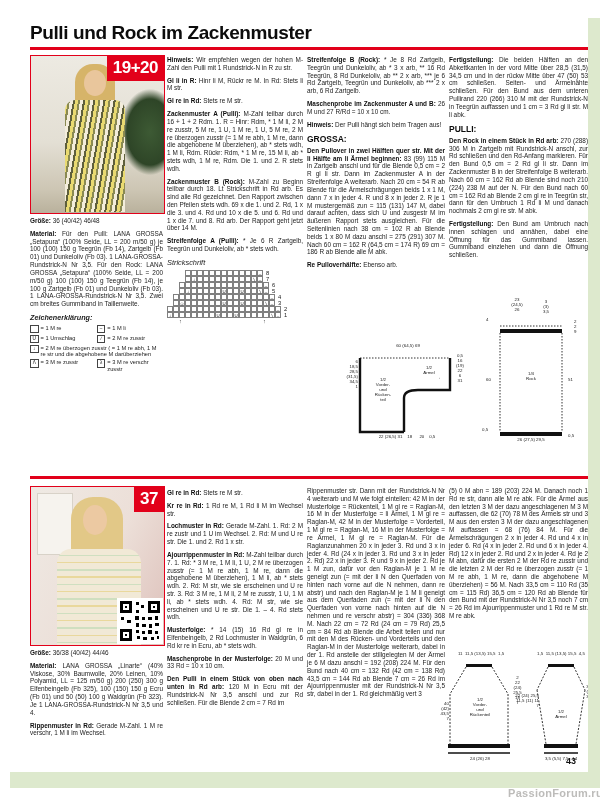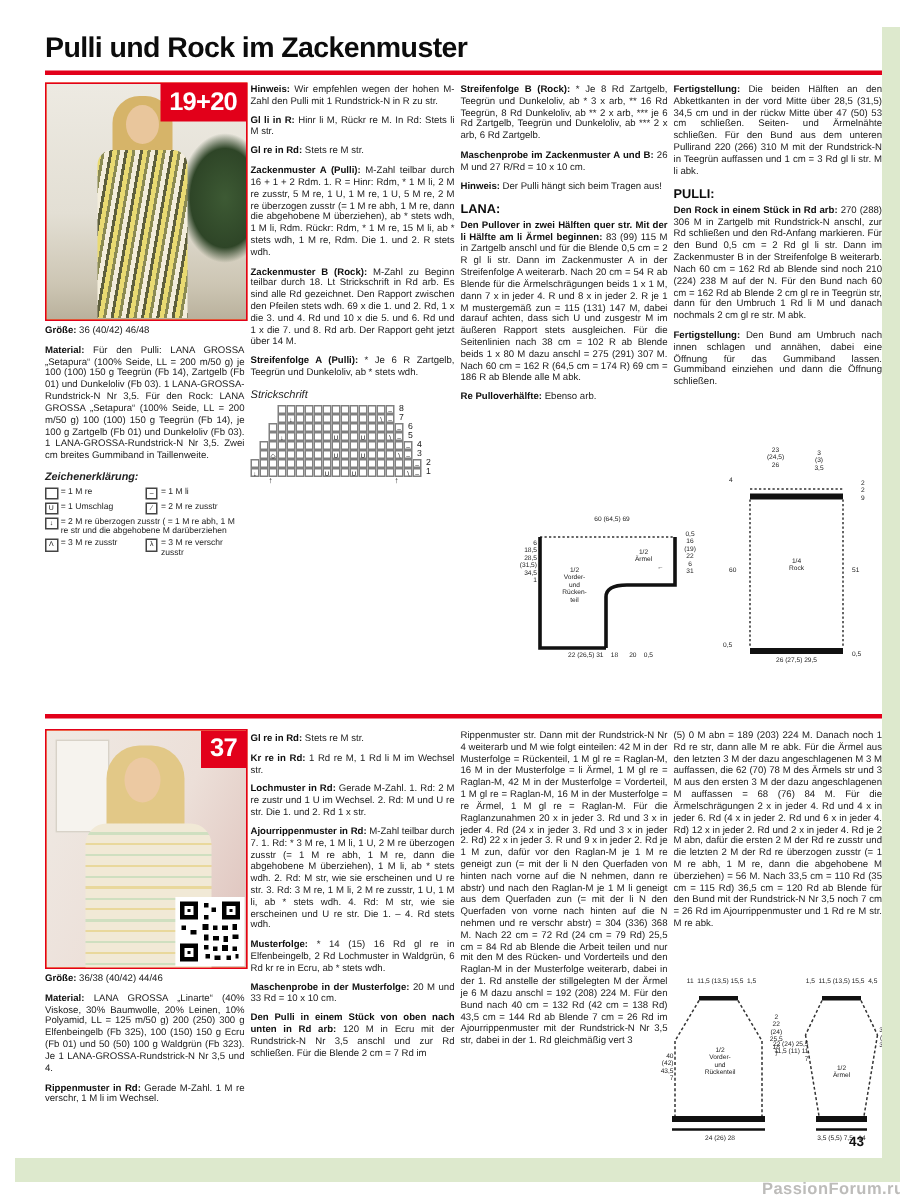--- a/index.html
+++ b/index.html
@@ -273,21 +273,21 @@
           <span style="left: 12px;">↑</span>
           <span style="left: 96px;">↑</span>
         </div>
       </div>
   </div>
 
   <div class="col" style="left:307px;top:56px;width:138px;">
     <p><span class="lead">Streifenfolge B (Rock):</span> <span>* Je 8 Rd Zartgelb, Teegrün und Dunkeloliv, ab * 3 x arb, ** 16 Rd Teegrün, 8 Rd Dunkeloliv, ab ** 2 x arb, *** je 6 Rd Zartgelb, Teegrün und Dunkeloliv, ab *** 2 x arb, 6 Rd Zartgelb.</span></p>
     <p><span class="lead">Maschenprobe im Zackenmuster A und B:</span> <span>26 M und 27 R/Rd = 10 x 10 cm.</span></p>
     <p><span class="lead">Hinweis:</span> <span>Der Pulli hängt sich beim Tragen aus!</span></p>
-    <div class="h-big">LANA:</div>
+    <div class="h-big">GROSSA:</div>
     <p><span class="lead">Den Pullover in zwei Hälften quer str. Mit der li Hälfte am li Ärmel beginnen:</span> <span>83 (99) 115 M in Zartgelb anschl und für die Blende 0,5 cm = 2 R gl li str. Dann im Zackenmuster A in der Streifenfolge A weiterarb. Nach 20 cm = 54 R ab Blende für die Ärmelschrägungen beids 1 x 1 M, dann 7 x in jeder 4. R und 8 x in jeder 2. R je 1 M mustergemäß zun = 115 (131) 147 M, dabei darauf achten, dass sich U und zusgestr M im äußeren Rapport stets ausgleichen. Für die Seitenlinien nach 38 cm = 102 R ab Blende beids 1 x 80 M dazu anschl = 275 (291) 307 M. Nach 60 cm = 162 R (64,5 cm = 174 R) 69 cm = 186 R ab Blende alle M abk.</span></p>
     <p><span class="lead">Re Pulloverhälfte:</span> <span>Ebenso arb.</span></p>
   </div>
 
   <div class="col" style="left:449px;top:56px;width:139px;">
     <p><span class="lead">Fertigstellung:</span> <span>Die beiden Hälften an den Abkettkanten in der vord Mitte über 28,5 (31,5) 34,5 cm und in der rückw Mitte über 47 (50) 53 cm schließen. Seiten- und Ärmelnähte schließen. Für den Bund aus dem unteren Pullirand 220 (266) 310 M mit der Rundstrick-N in Teegrün auffassen und 1 cm = 3 Rd gl li str. M li abk.</span></p>
     <div class="h-big">PULLI:</div>
     <p><span class="lead">Den Rock in einem Stück in Rd arb:</span> <span>270 (288) 306 M in Zartgelb mit Rundstrick-N anschl, zur Rd schließen und den Rd-Anfang markieren. Für den Bund 0,5 cm = 2 Rd gl li str. Dann im Zackenmuster B in der Streifenfolge B weiterarb. Nach 60 cm = 162 Rd ab Blende sind noch 210 (224) 238 M auf der N. Für den Bund nach 60 cm = 162 Rd ab Blende 2 cm gl re in Teegrün str, dann für den Umbruch 1 Rd li M und danach nochmals 2 cm gl re str. M abk.</span></p>
     <p><span class="lead">Fertigstellung:</span> <span>Den Bund am Umbruch nach innen schlagen und annähen, dabei eine Öffnung für das Gummiband lassen. Gummiband einziehen und dann die Öffnung schließen.</span></p>
   </div>

